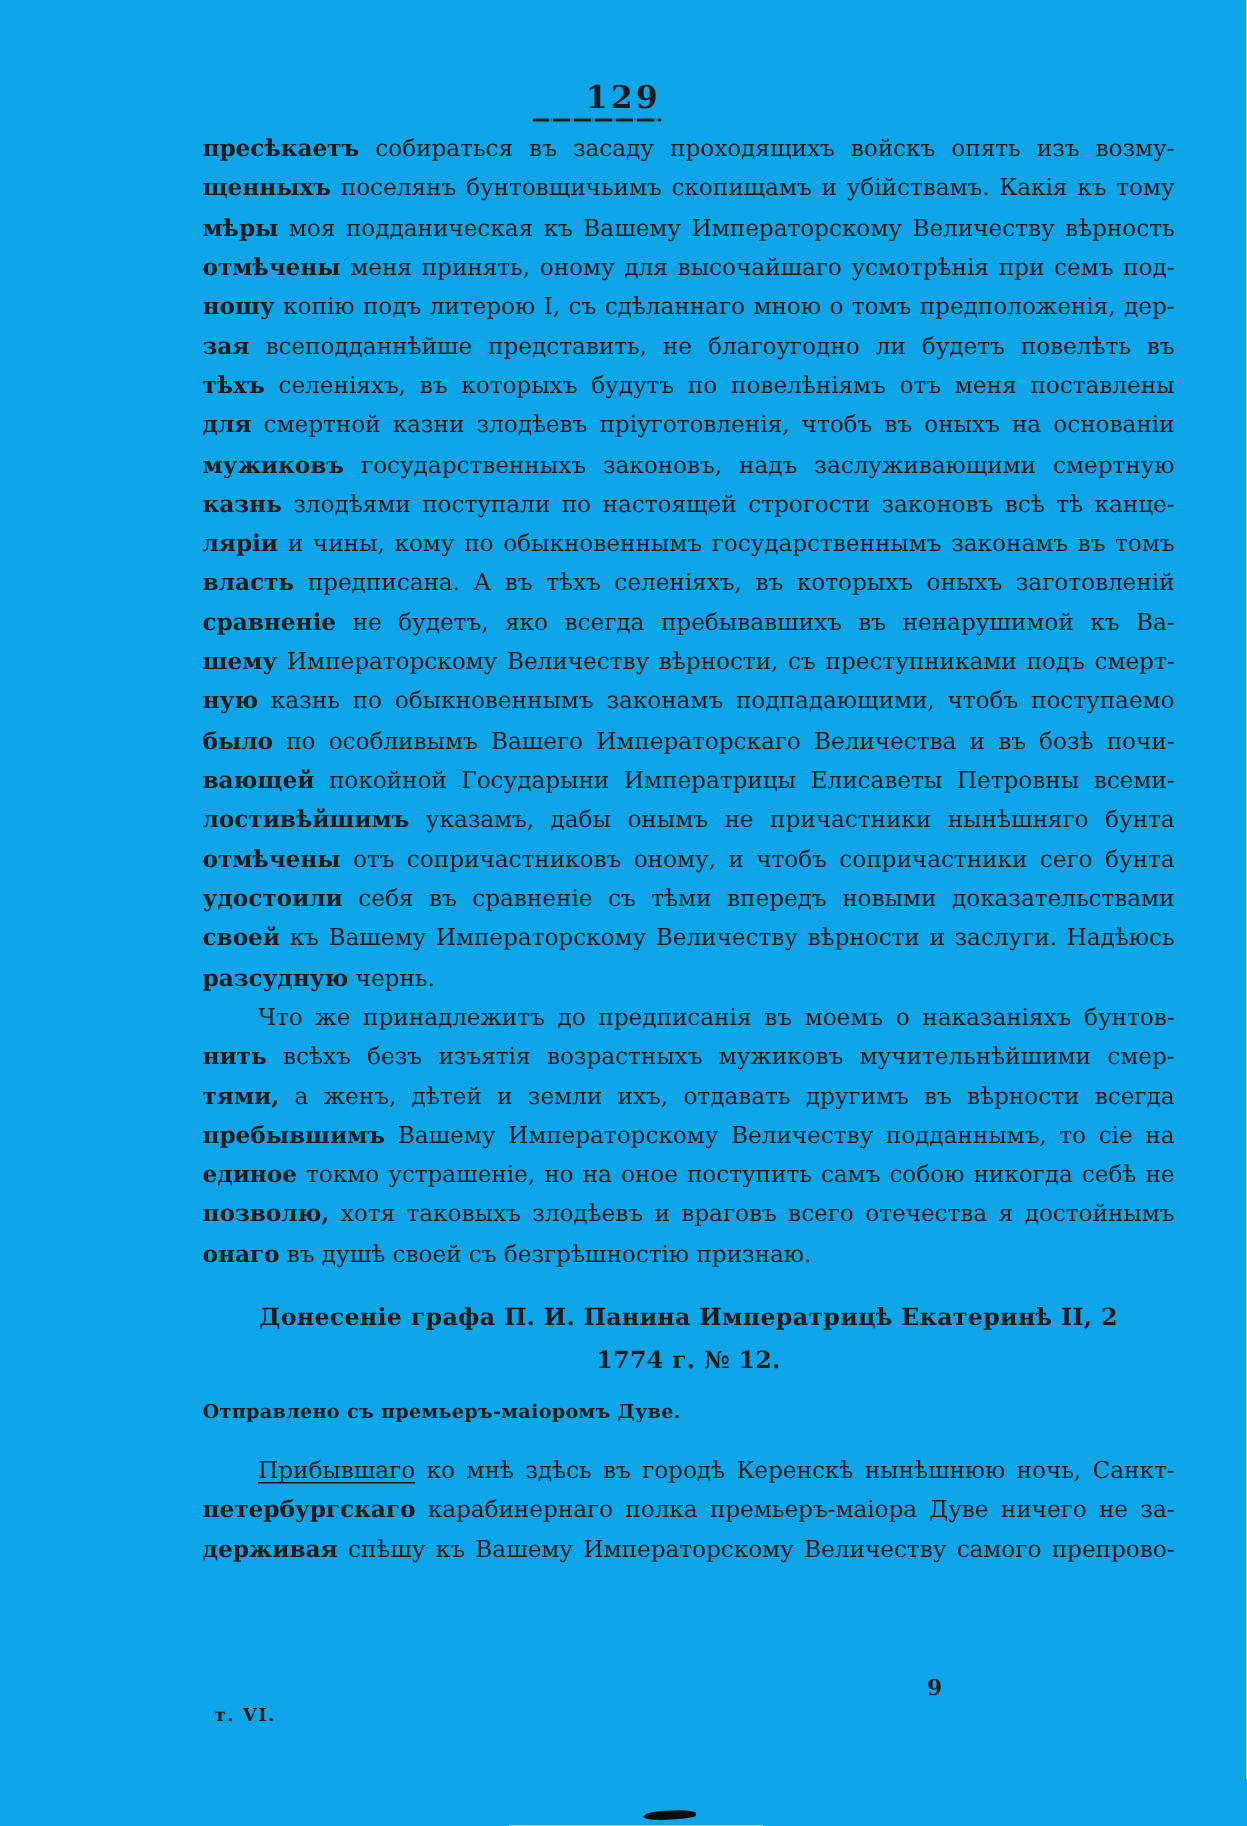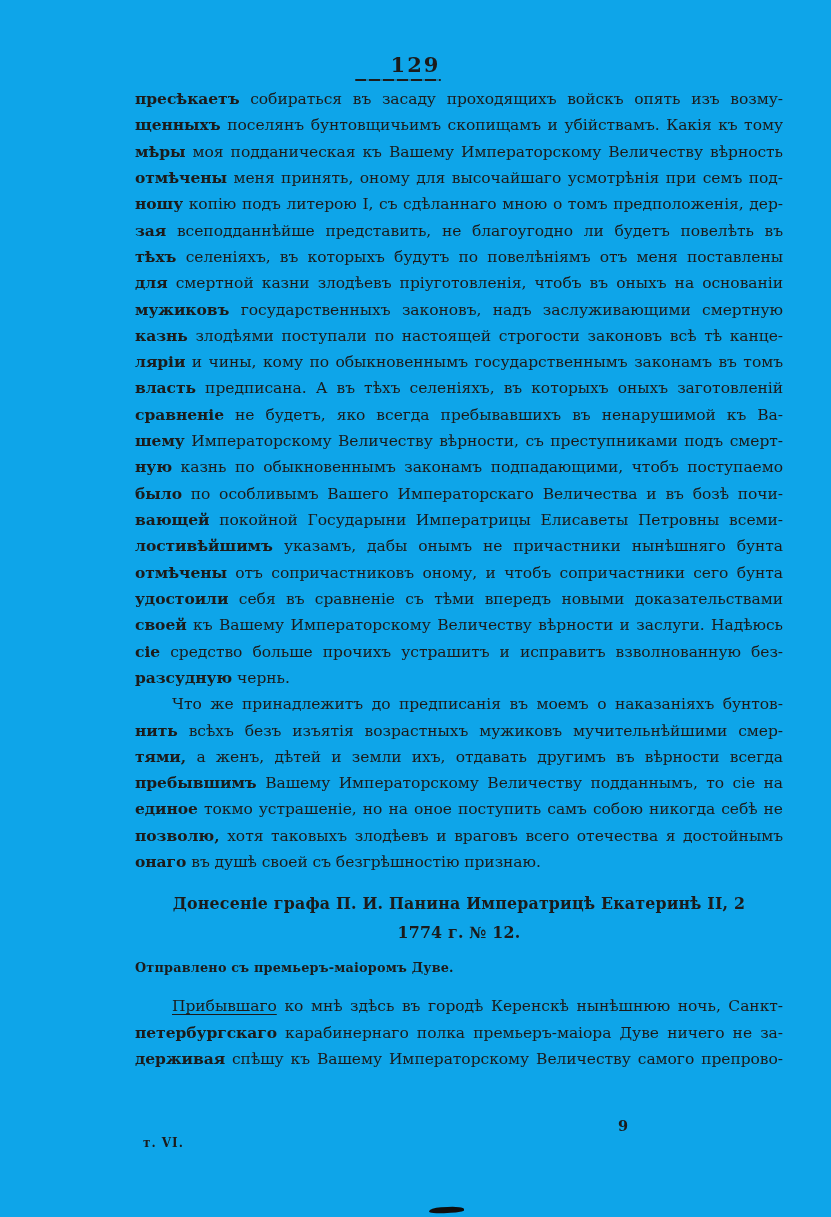--- a/index.html
+++ b/index.html
@@ -129,21 +129,20 @@
         <div class="line"><span class="bold-first">власть</span> предписана. А въ тѣхъ селеніяхъ, въ которыхъ оныхъ заготовленій</div>
         <div class="line"><span class="bold-first">сравненіе</span> не будетъ, яко всегда пребывавшихъ въ ненарушимой къ Ва-</div>
         <div class="line"><span class="bold-first">шему</span> Императорскому Величеству вѣрности, съ преступниками подъ смерт-</div>
         <div class="line"><span class="bold-first">ную</span> казнь по обыкновеннымъ законамъ подпадающими, чтобъ поступаемо</div>
         <div class="line"><span class="bold-first">было</span> по особливымъ Вашего Императорскаго Величества и въ бозѣ почи-</div>
         <div class="line"><span class="bold-first">вающей</span> покойной Государыни Императрицы Елисаветы Петровны всеми-</div>
         <div class="line"><span class="bold-first">лостивѣйшимъ</span> указамъ, дабы онымъ не причастники нынѣшняго бунта были</div>
         <div class="line"><span class="bold-first">отмѣчены</span> отъ сопричастниковъ оному, и чтобъ сопричастники сего бунта</div>
         <div class="line"><span class="bold-first">удостоили</span> себя въ сравненіе съ тѣми впередъ новыми доказательствами</div>
         <div class="line"><span class="bold-first">своей</span> къ Вашему Императорскому Величеству вѣрности и заслуги. Надѣюсь</div>
-        <div class="line"><span class="bold-first">сіе</span> средство больше прочихъ устрашитъ и исправитъ взволнованную без-</div>
         <div class="line no-just"><span class="bold-first">разсудную</span> чернь.</div>
       </div>
       <div class="paragraph">
         <div class="line indent"><span>Что</span> же принадлежитъ до предписанія въ моемъ о наказаніяхъ бунтов-</div>
         <div class="line"><span class="bold-first">нить</span> всѣхъ безъ изъятія возрастныхъ мужиковъ мучительнѣйшими смер-</div>
         <div class="line"><span class="bold-first">тями,</span> а женъ, дѣтей и земли ихъ, отдавать другимъ въ вѣрности всегда</div>
         <div class="line"><span class="bold-first">пребывшимъ</span> Вашему Императорскому Величеству подданнымъ, то сіе на</div>
         <div class="line"><span class="bold-first">единое</span> токмо устрашеніе, но на оное поступить самъ собою никогда себѣ не</div>
         <div class="line"><span class="bold-first">позволю,</span> хотя таковыхъ злодѣевъ и враговъ всего отечества я достойнымъ</div>
         <div class="line no-just"><span class="bold-first">онаго</span> въ душѣ своей съ безгрѣшностію признаю.</div>

